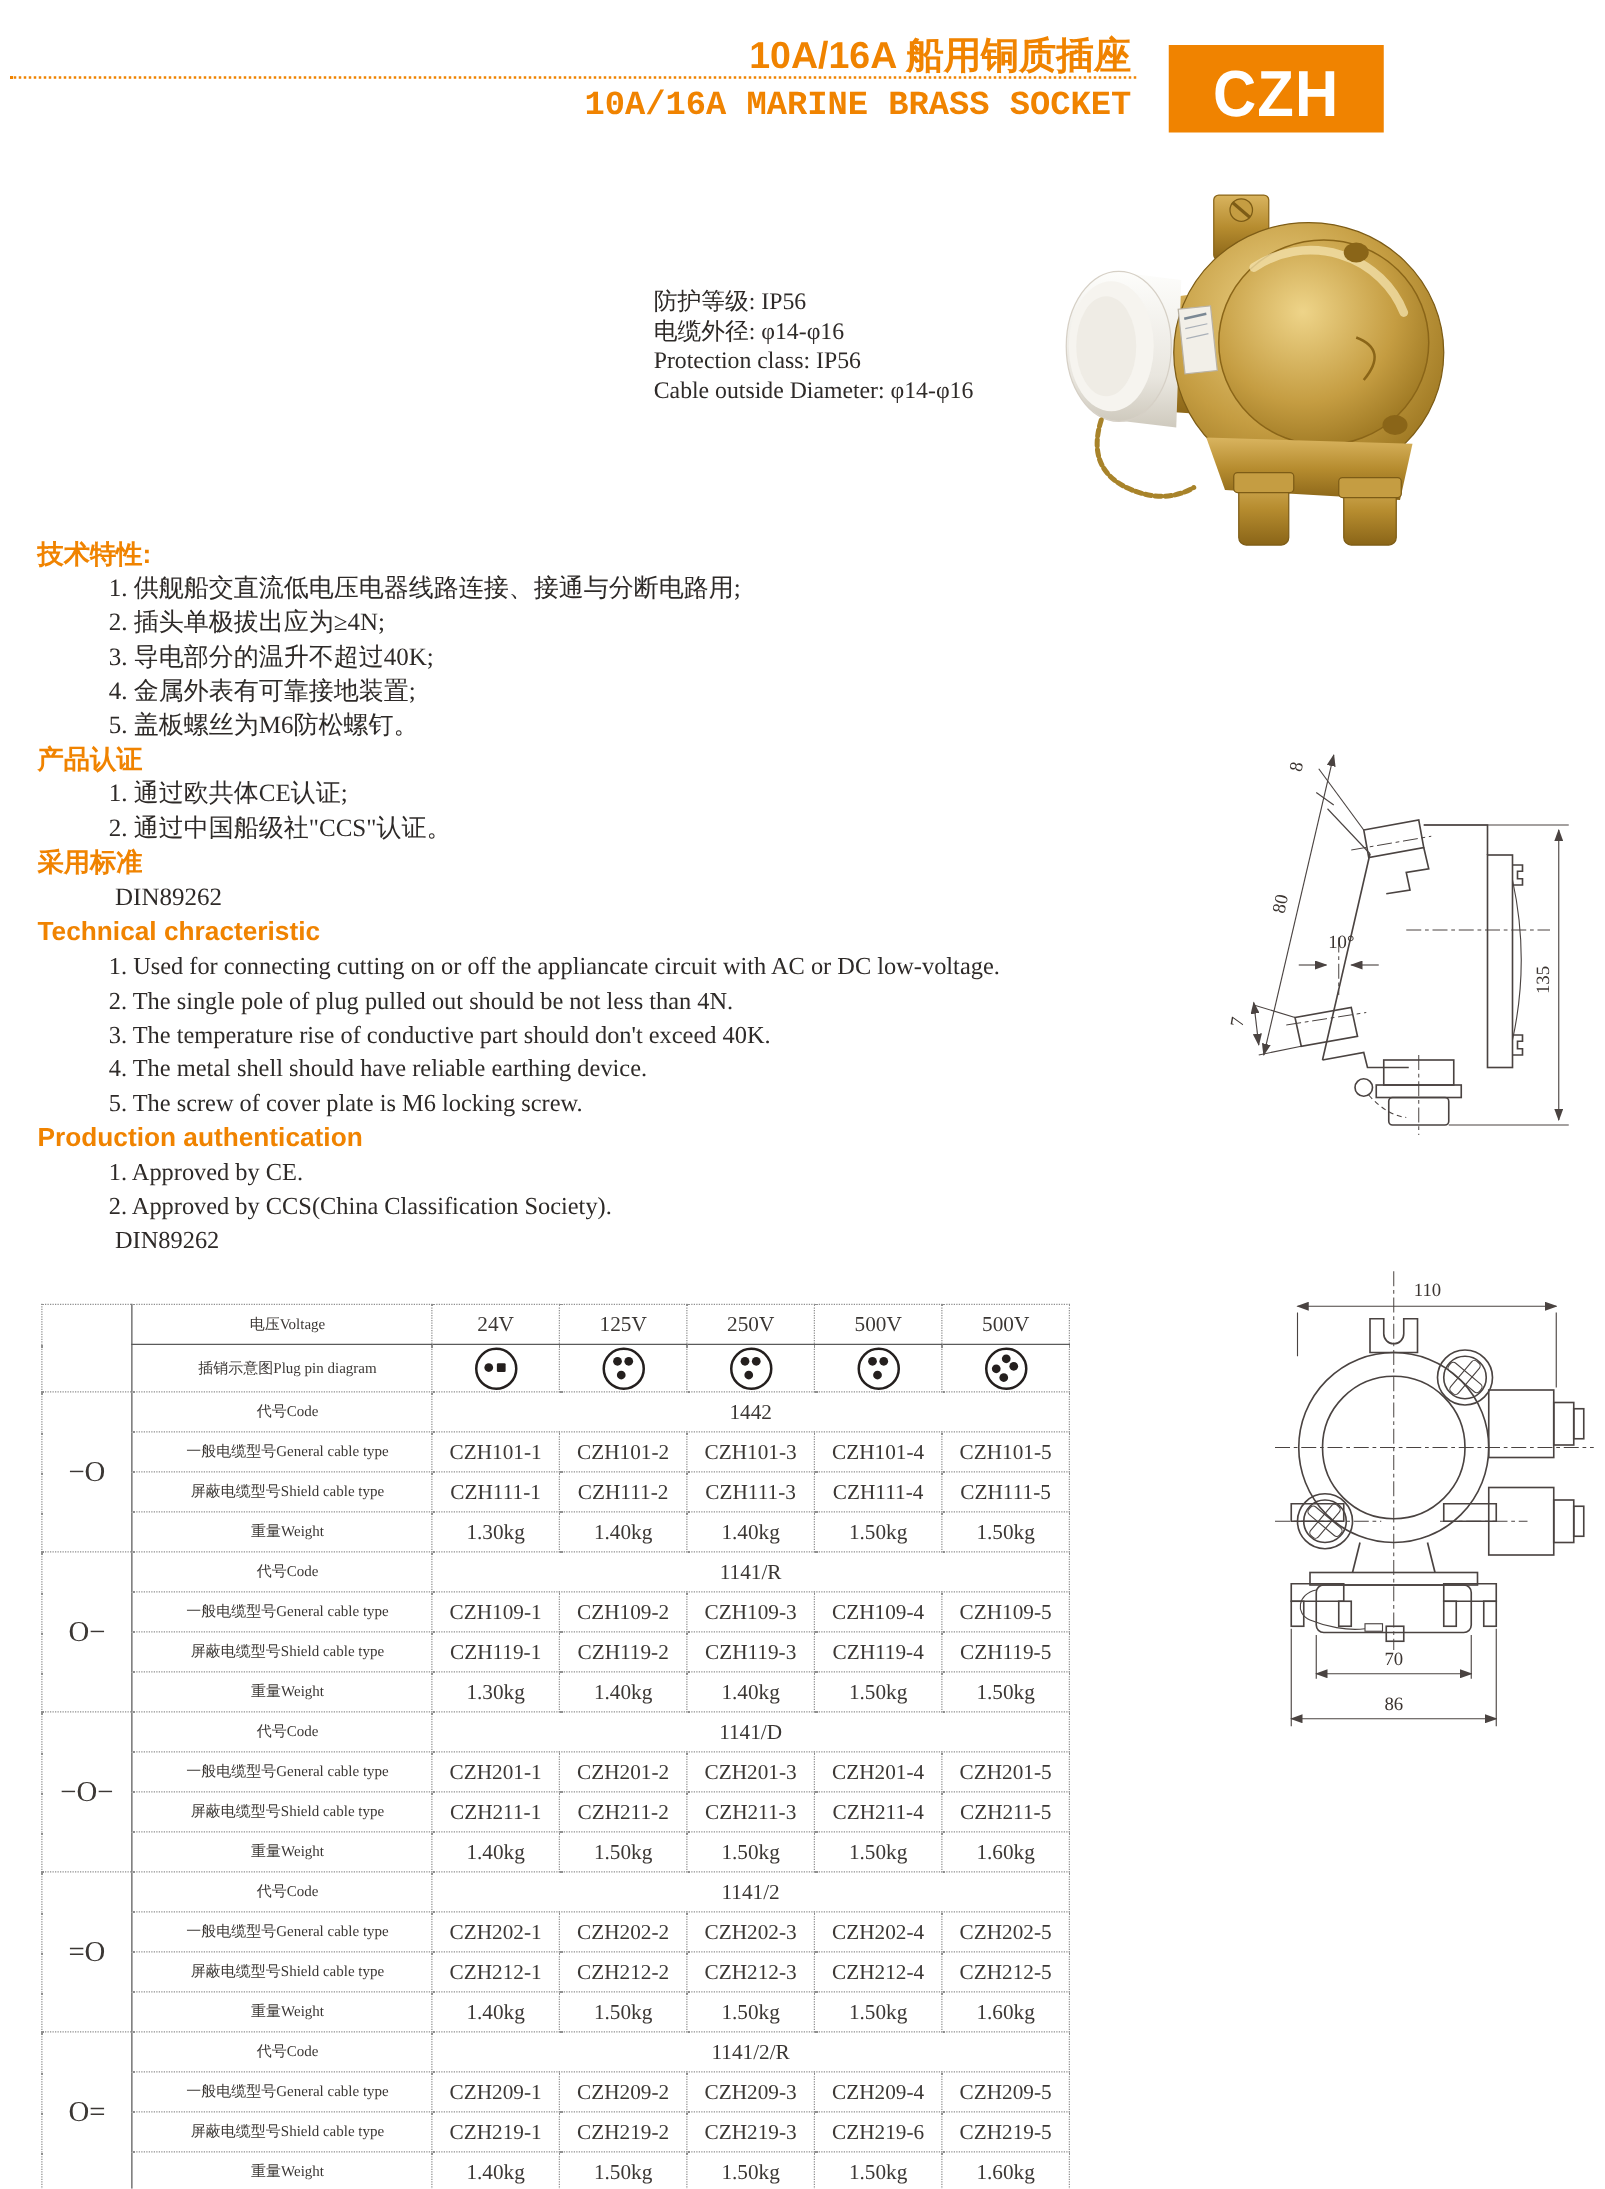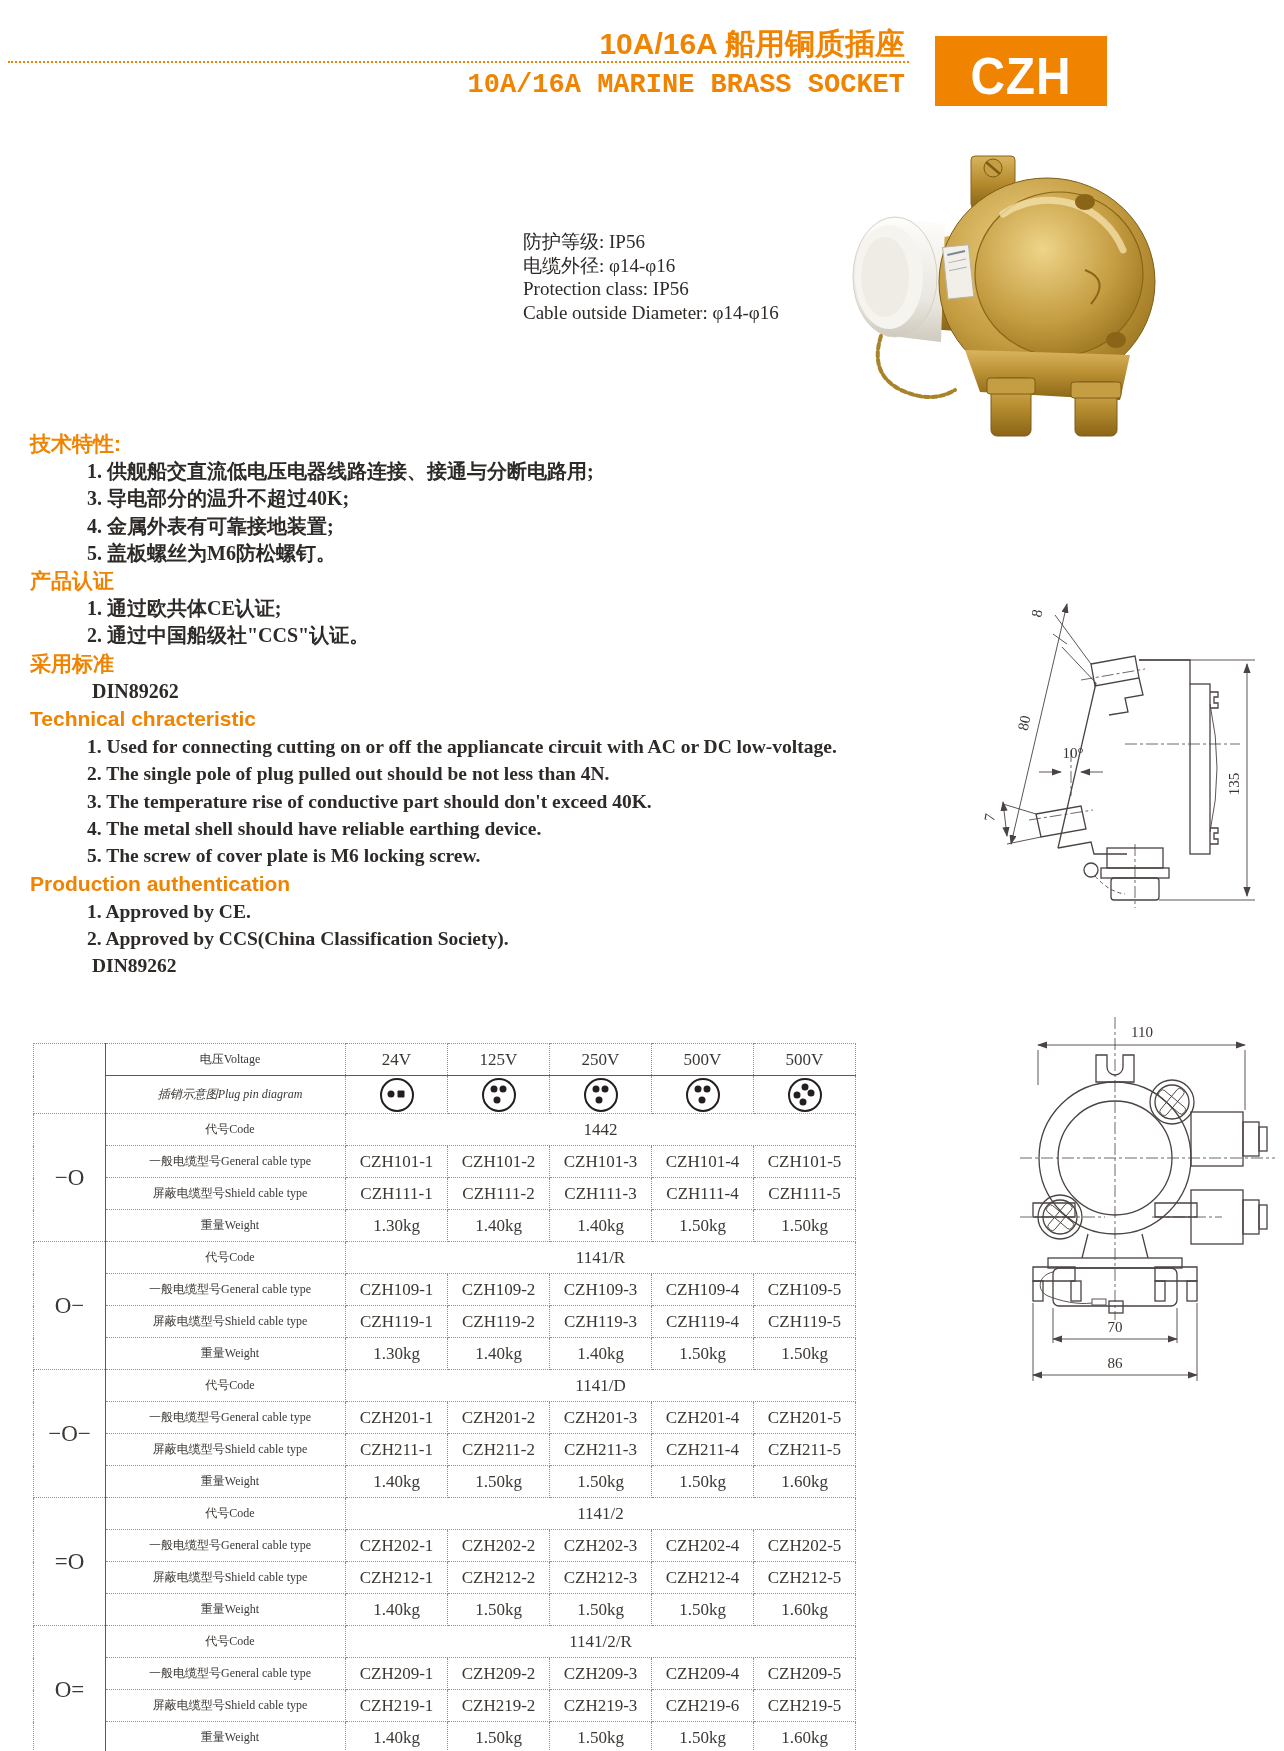--- a/index.html
+++ b/index.html
@@ -21,29 +21,29 @@
 
   
   .photo{ position:absolute; left:785px; top:150px; width:385px; height:300px; }
   .photo-specs{ position:absolute; left:523px; top:230px; font-size:19px; line-height:23.5px; white-space:nowrap; }
 
   
   .sections{ position:absolute; left:30px; top:430px; width:830px; }
   .sec-h{ font-family:"Liberation Sans","DejaVu Sans",sans-serif; font-weight:bold; font-size:21px;
           line-height:28px; color:var(--orange); white-space:nowrap; }
   .sec-h.gray{ color:#8b7d73; }
-  .itm{ font-size:20px; line-height:27.3px; padding-left:57px; white-space:nowrap;font-weight:bold; }
+  .itm{ font-size:20px; line-height:27.3px; padding-left:57px; white-space:nowrap; }
   .itm.en{ font-size:19.5px; }
   .itm.std{ padding-left:62px; }
 
   
   .spec-table{ position:absolute; left:33px; top:1043px; border-collapse:collapse; table-layout:fixed;
                font-size:17px; color:#3b3734; }
   .spec-table td{ border:1px dotted var(--line); height:31px; padding:0; overflow:visible; white-space:nowrap; }
-  .spec-table tr.row-pins td{ height:37px;font-style:italic; }
+  .spec-table tr.row-pins td{ height:37px; }
   .spec-table .lbl{ text-align:center; padding-left:9px; border-left:1px solid var(--solid); font-size:12px; }
   .spec-table .val{ text-align:center; }
   .spec-table .hb{ border-bottom:1px solid var(--solid); }
   .spec-table .gsym{ font-size:23px; text-align:center; }
   .pin{ position:relative; display:inline-block; width:30px; height:30px; border:2px solid #241f1e;
         border-radius:50%; vertical-align:middle; background:#fff; }
   .pin .dot{ position:absolute; width:7px; height:7px; background:#241f1e; border-radius:50%;
              transform:translate(-50%,-50%); }
   .pin .dot.square{ border-radius:1px; }
 
@@ -124,20 +124,21 @@
   <div class="photo-specs">
     <div>防护等级:  IP56</div>
     <div>电缆外径:  φ14-φ16</div>
     <div>Protection class:  IP56</div>
     <div>Cable outside Diameter:  φ14-φ16</div>
   </div>
 
   <div class="sections" id="sections">
       <div class="sec-h  zh">技术特性:</div>
       <div class="itm zh">1. 供舰船交直流低电压电器线路连接、接通与分断电路用;</div>
+      <div class="itm zh">2. 插头单极拔出应为≥4N;</div>
       <div class="itm zh">3. 导电部分的温升不超过40K;</div>
       <div class="itm zh">4. 金属外表有可靠接地装置;</div>
       <div class="itm zh">5. 盖板螺丝为M6防松螺钉。</div>
       <div class="sec-h  zh">产品认证</div>
       <div class="itm zh">1. 通过欧共体CE认证;</div>
       <div class="itm zh">2. 通过中国船级社"CCS"认证。</div>
       <div class="sec-h  zh">采用标准</div>
       <div class="itm zh std">DIN89262</div>
       <div class="sec-h  en">Technical chracteristic</div>
       <div class="itm en">1. Used for connecting cutting on or off the appliancate circuit with AC or DC low-voltage.</div>

